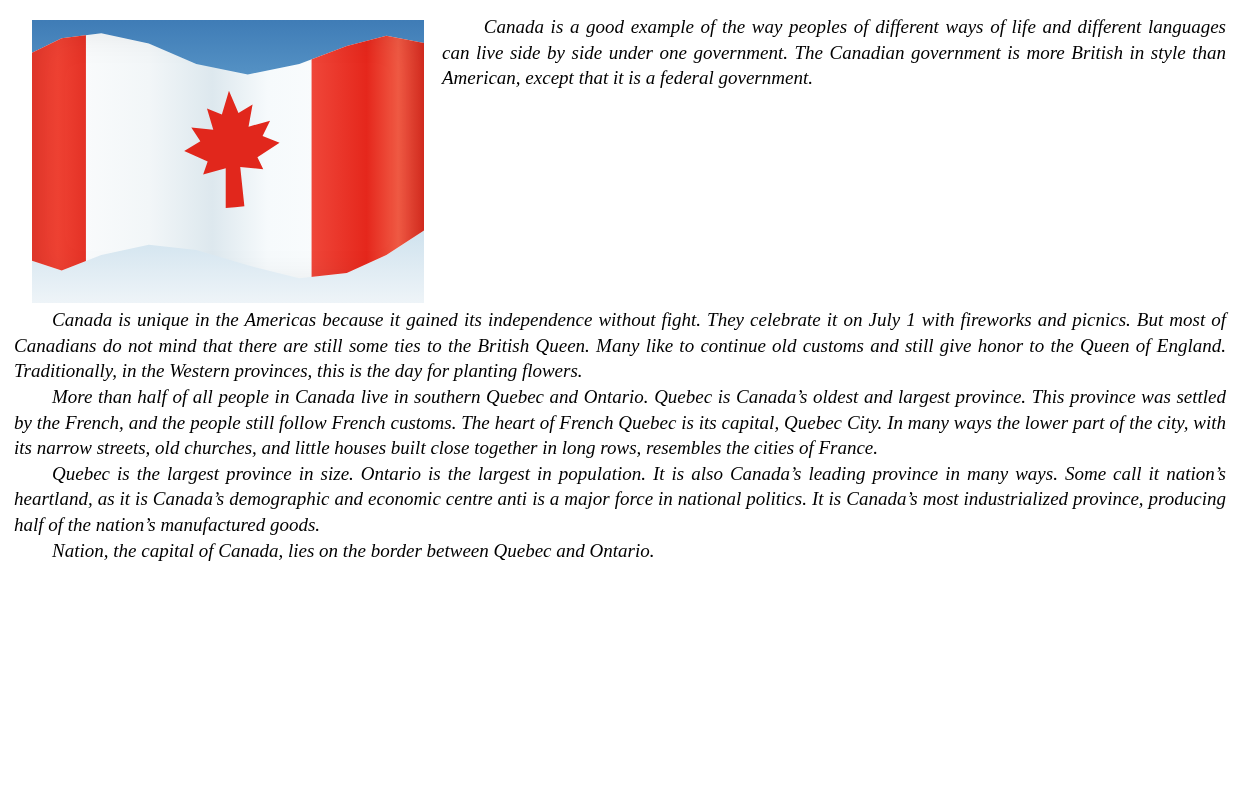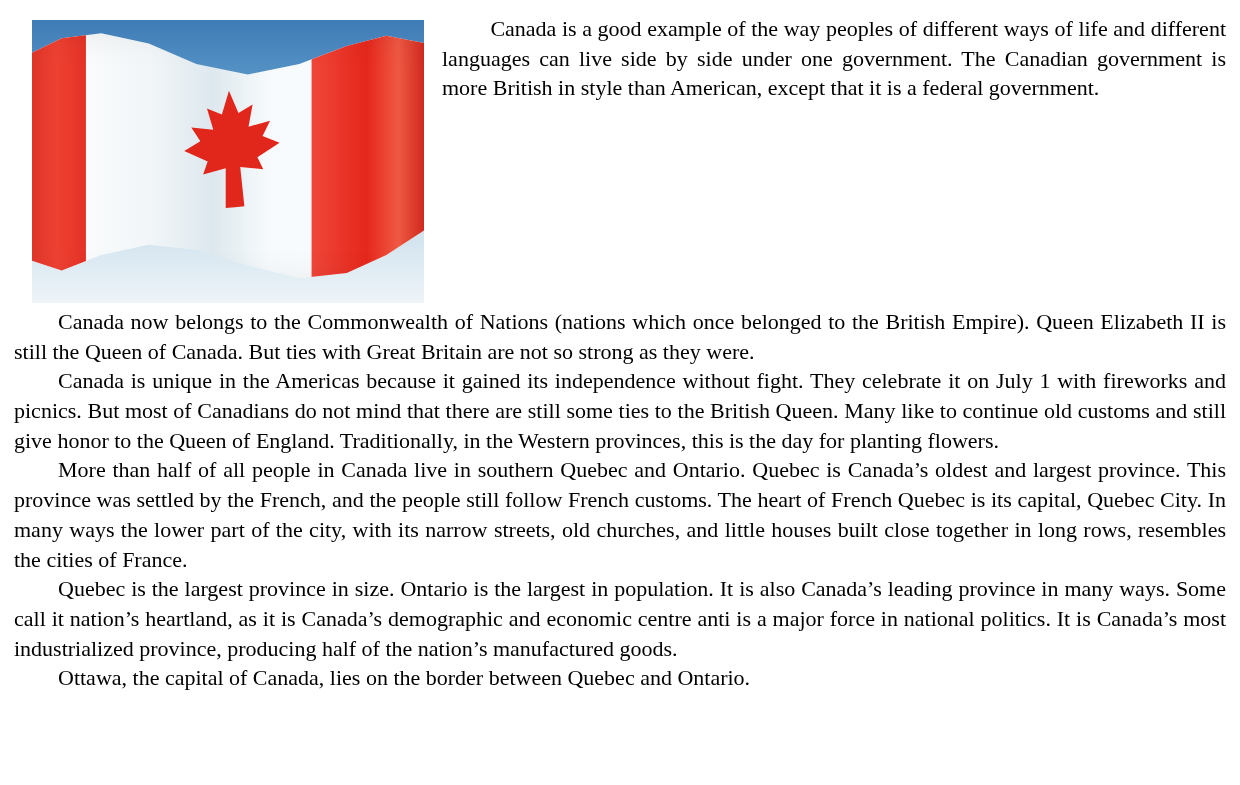--- a/index.html
+++ b/index.html
@@ -65,23 +65,24 @@
   .maple {
     position: absolute;
     left: 148px;
     top: 66px;
     width: 104px;
     height: 126px;
     transform: rotate(-3deg) skewY(-2deg);
   }
   .maple svg { display: block; width: 100%; height: 100%; }
   .text-col {
-    font-size: 22px;
+    font-size: 19px;
     line-height: 1.35;
     text-align: justify;
+    font-style: italic;
   }
   p.para {
     margin: 0;
     text-indent: 2.2em;
     text-align: justify;
     text-justify: inter-word;
   }
   p.para.tight { text-indent: 2.0em; }
   .clearer { clear: both; }
 </style>
@@ -96,20 +97,19 @@
     <div class="maple">
       <svg viewBox="0 0 100 120" xmlns="http://www.w3.org/2000/svg" aria-hidden="true">
         <path d="M50 4 L58 26 L72 19 L67 40 L88 36 L80 50 L96 58 L74 70 L79 82 L57 78 L59 116 L50 116 L41 116 L43 78 L21 82 L26 70 L4 58 L20 50 L12 36 L33 40 L28 19 L42 26 Z" fill="#e1271c"></path>
       </svg>
     </div>
   </figure>
 
   <div class="text-col">
     <p class="para">Canada is a good example of the way peoples of different ways of life and different languages can live side by side under one government. The Canadian government is more British in style than American, except that it is a federal government.</p>
     <div class="clearer"></div>
-    <p class="para tight">Canada now belongs to the Commonwealth of Nations (nations which once belonged to the British Empire). Queen Elizabeth II is still the Queen of Canada. But ties with Great Britain are not so strong as they were.</p>
     <p class="para tight">Canada is unique in the Americas because it gained its independence without fight. They celebrate it on July 1 with fireworks and picnics. But most of Canadians do not mind that there are still some ties to the British Queen. Many like to continue old customs and still give honor to the Queen of England. Traditionally, in the Western provinces, this is the day for planting flowers.</p>
     <p class="para tight">More than half of all people in Canada live in southern Quebec and Ontario. Quebec is Canada’s oldest and largest province. This province was settled by the French, and the people still follow French customs. The heart of French Quebec is its capital, Quebec City. In many ways the lower part of the city, with its narrow streets, old churches, and little houses built close together in long rows, resembles the cities of France.</p>
     <p class="para tight">Quebec is the largest province in size. Ontario is the largest in population. It is also Canada’s leading province in many ways. Some call it nation’s heartland, as it is Canada’s demographic and economic centre anti is a major force in national politics. It is Canada’s most industrialized province, producing half of the nation’s manufactured goods.</p>
-    <p class="para tight">Ottawa, the capital of Canada, lies on the border between Quebec and Ontario.</p>
+    <p class="para tight">Nation, the capital of Canada, lies on the border between Quebec and Ontario.</p>
   </div>
 
 </div>
 
 </body></html>

